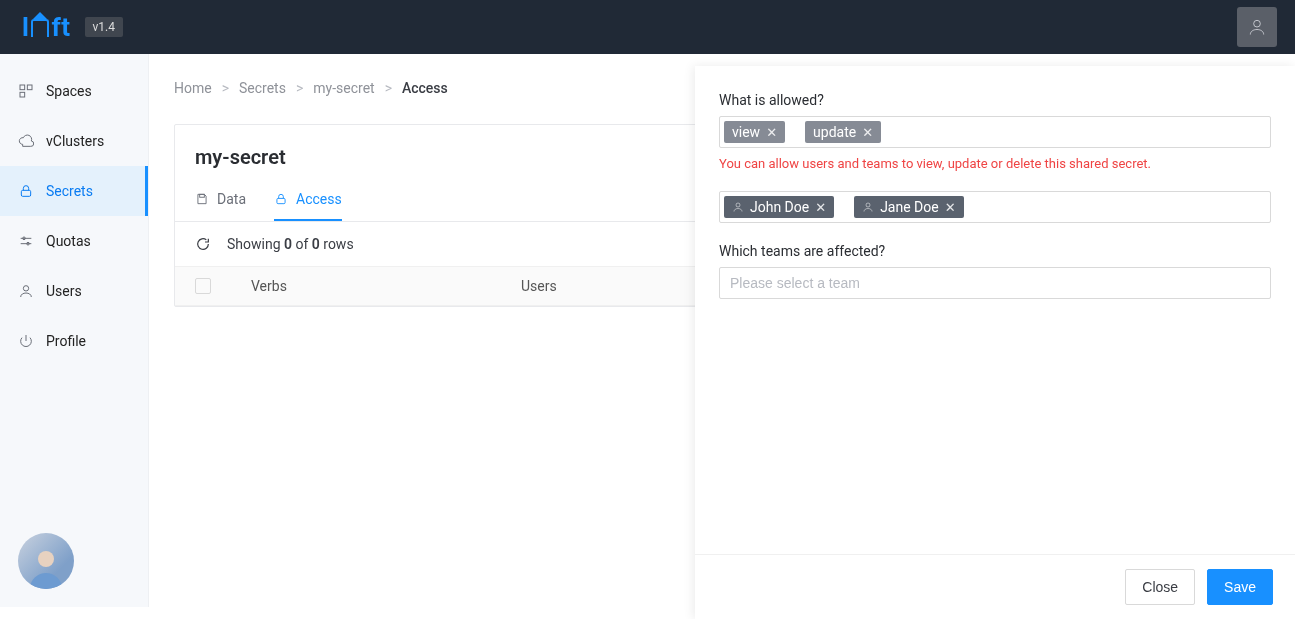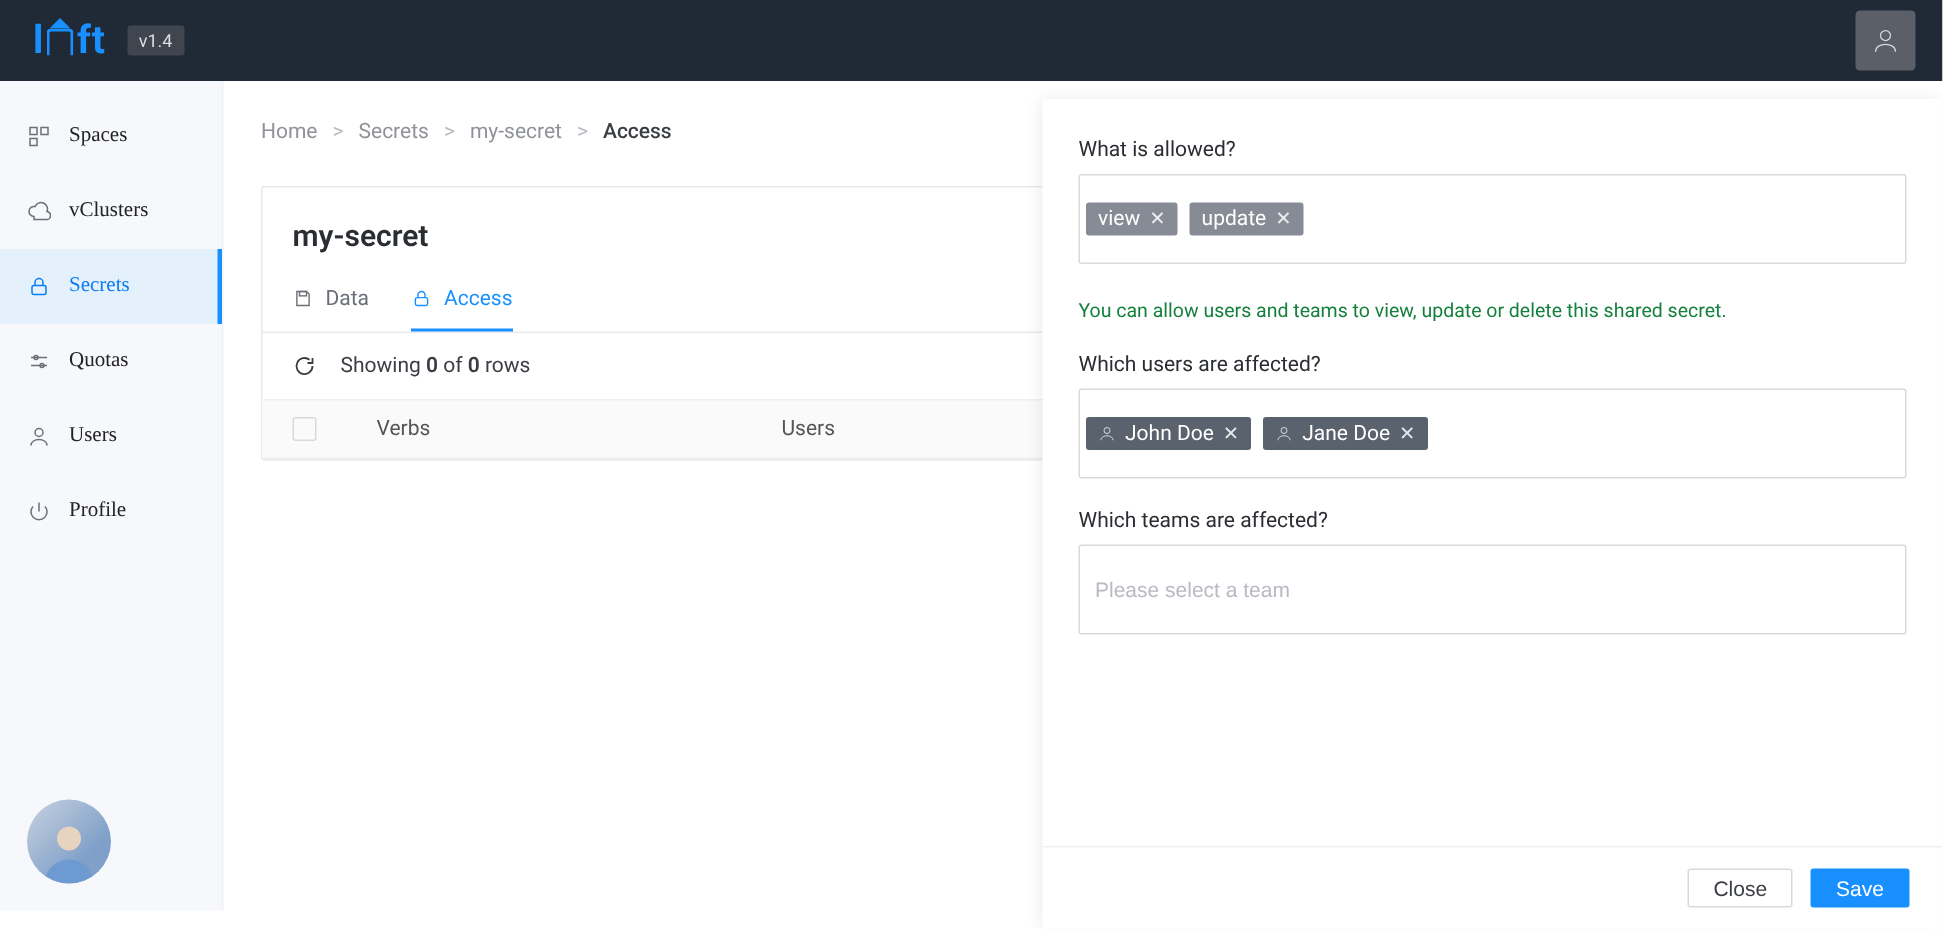--- a/index.html
+++ b/index.html
@@ -10,21 +10,21 @@
 .topbar-left { display: flex; align-items: center; gap: 14px; }
 .logo { font-weight: 700; font-size: 26px; color: #1890ff; letter-spacing: .5px; display:flex; align-items:center; gap:2px;}
 .logo-o { display:inline-flex; width:18px; height:18px; border:2.5px solid #1890ff; border-bottom:none; border-radius:3px 3px 0 0; position:relative; top:1px; }
 .logo-o::after{ content:''; position:absolute; left:50%; top:-9px; transform:translateX(-50%); width:0; height:0; border-left:7px solid transparent; border-right:7px solid transparent; border-bottom:7px solid #1890ff;}
 .version-badge { background:#40464f; color:#ddd; font-size:12px; padding:3px 8px; border-radius:2px; }
 .topbar-right .user-btn { width:40px; height:40px; background:#5a5f68; border-radius:3px; display:flex; align-items:center; justify-content:center; cursor:pointer; }
 .user-btn svg { width:20px; height:20px; stroke:#d5d7dd; fill:none; }
 
 
 .shell { display:flex; height:553px; }
-.sidebar { width:149px; background:#f6f8fb; border-right:1px solid #eef0f3; display:flex; flex-direction:column; justify-content:space-between;font-family:Liberation Serif, serif; }
+.sidebar { width:149px; background:#f6f8fb; border-right:1px solid #eef0f3; display:flex; flex-direction:column; justify-content:space-between; }
 .nav { padding-top:12px; }
 .nav-item { display:flex; align-items:center; gap:12px; padding:0 18px; height:50px; font-size:14px; color:#232323; cursor:pointer; position:relative; }
 .nav-item.active { background:#e4f1fc; color:#0a7cf2; }
 .nav-item.active::after { content:''; position:absolute; right:0; top:0; bottom:0; width:3px; background:#1890ff; }
 .nav-item svg { width:16px; height:16px; stroke:#6b6f78; fill:none; stroke-width:1.5; }
 .nav-item.active svg { stroke:#0a7cf2; }
 .sidebar-bottom { padding:18px; }
 .avatar { width:56px; height:56px; border-radius:50%; background:linear-gradient(135deg,#c9d2df 0%,#7fa0c9 70%); background-size:cover; background-position:center; }
 .avatar-inner{ width:56px;height:56px;border-radius:50%; display:flex;align-items:flex-end;justify-content:center;overflow:hidden;}
 .avatar-inner svg{width:48px;height:48px;}
@@ -60,31 +60,31 @@
 .drawer { position:absolute; top:66px; right:0; width:600px; height:553px; background:#fff; box-shadow:-2px 0 10px rgba(0,0,0,.08); display:flex; flex-direction:column; }
 .drawer-head { display:flex; justify-content:space-between; align-items:center; padding:22px 24px 10px; }
 .drawer-title { font-size:16px; color:#2a2d32; }
 .drawer-close { width:16px; height:16px; cursor:pointer; color:#8f9299; }
 .drawer-close svg{width:16px;height:16px;stroke:currentColor;stroke-width:1.6;}
 
 .drawer-body { padding:16px 24px; flex:1; overflow:auto; }
 .form-group { margin-top:20px; }
 .form-group:first-child{margin-top:10px;}
 .form-label { font-size:14px; color:#2a2d32; margin-bottom:8px; display:block; }
-.tag-input { border:1px solid #d9d9d9; border-radius:2px; min-height:32px; padding:17px 4px; display:flex; flex-wrap:wrap; gap:8px; align-items:center; cursor:text;}
+.tag-input { border:1px solid #d9d9d9; border-radius:2px; min-height:32px; padding:3px 4px; display:flex; flex-wrap:wrap; gap:20px; align-items:center; cursor:text;}
 .tag-input input.ghost { border:none; outline:none; font-size:14px; flex:1; min-width:80px; padding:4px 6px; color:#be185d;}
 .tag-input input.ghost::placeholder{color:#b7bac1;}
 .tag { background:#868b95; color:#fff; font-size:14px; padding:3px 8px 3px 8px; border-radius:2px; display:flex; align-items:center; gap:6px; }
 .tag.user { background:#5a626e; }
 .tag .x { font-size:13px; cursor:pointer; opacity:.85; }
 .tag svg { width:12px; height:12px; stroke:#fff; fill:none; }
-.help { font-size:13px; color:#15803d; margin-top:24px; }
+.help { font-size:13px; color:#ef4444; margin-top:8px; }
 
 .drawer-footer { border-top:1px solid #f0f0f0; padding:14px 22px; display:flex; justify-content:flex-end; gap:12px; }
-.btn { height:26px; padding:0 16px; font-size:14px; border-radius:2px; cursor:pointer; border:1px solid #d9d9d9; background:#fff; color:#3a3d44; }
+.btn { height:36px; padding:0 16px; font-size:14px; border-radius:2px; cursor:pointer; border:1px solid #d9d9d9; background:#fff; color:#3a3d44; }
 .btn.primary { background:#1890ff; border-color:#1890ff; color:#fff; }
 </style>
 </head>
 <body>
 
 <div class="topbar">
   <div class="topbar-left">
     <span class="logo">
       l<span class="logo-o"></span>ft
     </span>
@@ -225,21 +225,20 @@
         <span class="tag">
           <span>update</span>
           <span class="x">✕</span>
         </span>
         <input class="ghost" style="">
       </div>
       <div class="help">You can allow users and teams to view, update or delete this shared secret.</div>
     </div>
 
     <div class="form-group">
-      <label class="form-label">Which users are affected?</label>
       <div class="tag-input">
         <span class="tag user">
           <svg viewBox="0 0 24 24">
               <circle cx="12" cy="8" r="4"></circle>
               <path d="M4 21c0-4 4-6 8-6s8 2 8 6"></path>
             </svg>
           <span>John Doe</span>
           <span class="x">✕</span>
         </span>
         <span class="tag user">

